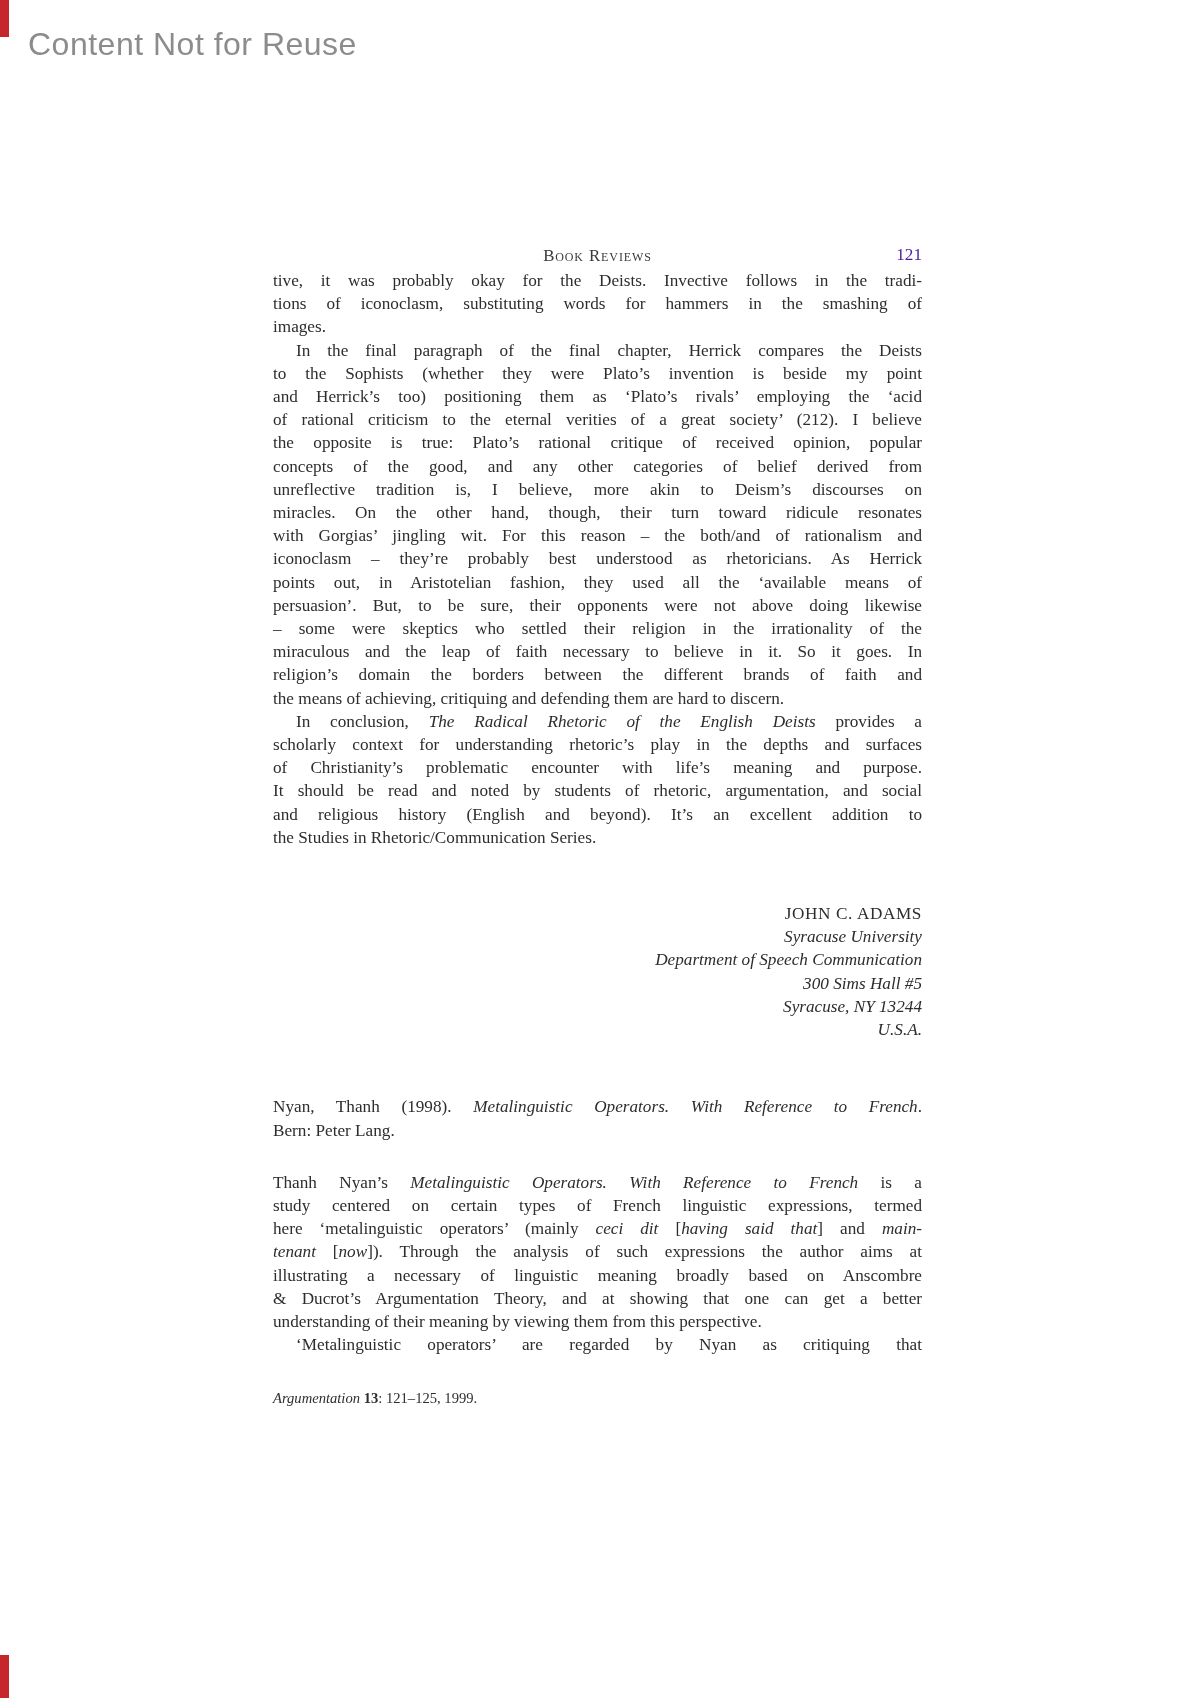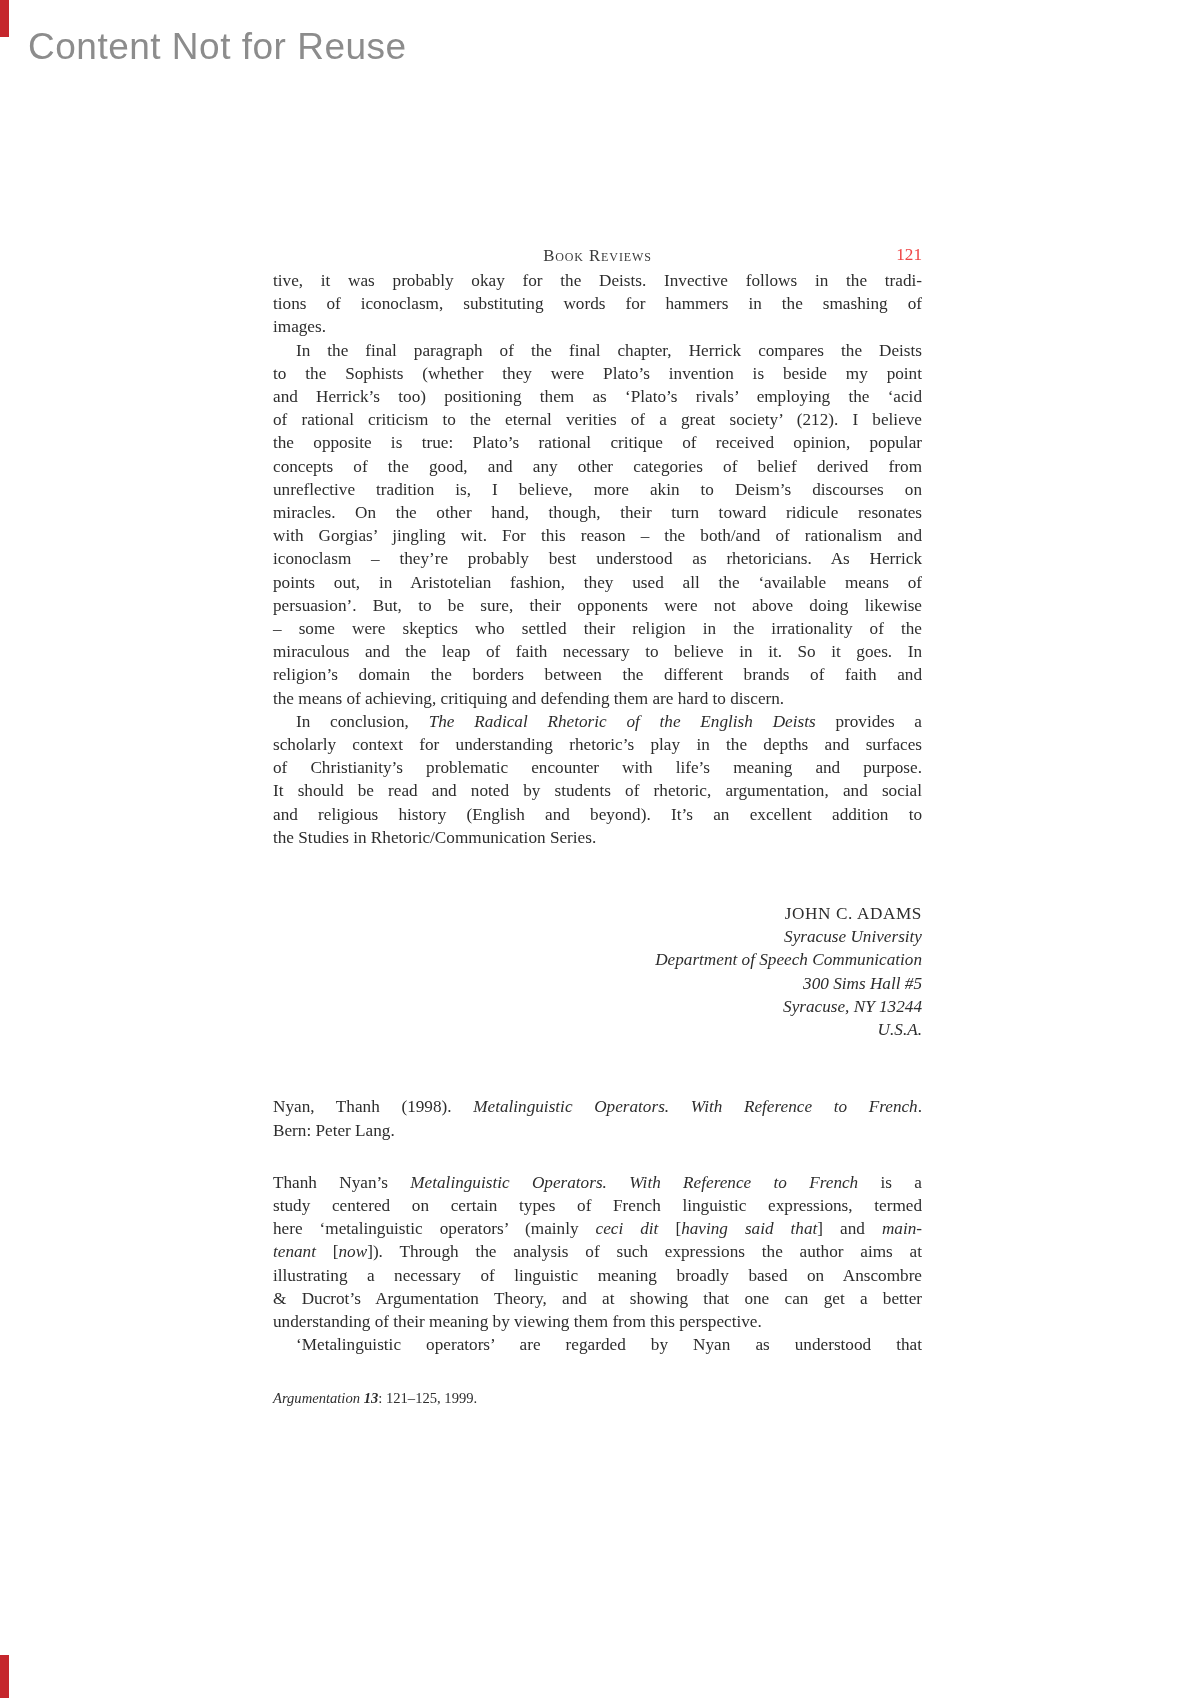--- a/index.html
+++ b/index.html
@@ -10,21 +10,21 @@
     background: #ffffff;
     overflow: hidden;
     font-family: "Liberation Serif", serif;
     color: #2d2d2d;
   }
   .watermark {
     position: absolute;
     left: 28px;
     top: 26px;
     font-family: "Liberation Sans", sans-serif;
-    font-size: 37px;
+    font-size: 32px;
     letter-spacing: 0.5px;
     color: #8c8c8c;
   }
   .red-mark { position: absolute; left: 0; width: 9px; background: #c5272d; }
   .red-top { top: 0; height: 37px; }
   .red-bottom { bottom: 0; height: 43px; }
 
   .column {
     position: absolute;
     left: 273px;
@@ -41,38 +41,38 @@
     display: block;
     text-align: center;
     font-variant: small-caps;
     letter-spacing: 0.9px;
   }
   .page-number {
     position: absolute;
     right: 0;
     top: -1px;
     font-size: 17.2px;
-    color: #ef4444;
+    color: #4c1d95;
   }
   .article {
     font-size: 17.2px;
     line-height: 23.2px;
   }
   .line { text-align: justify; text-align-last: justify; }
   .line.last { text-align-last: left; }
   .para.indent .line:first-child { text-indent: 23px; }
   .para.opening { margin-top: 29px; }
   .signature { margin-top: 53px; }
   .signature .line { text-align: center; text-align-last: right; }
   .signature .line:first-child { letter-spacing: 0.6px; }
   .citation { margin-top: 54px; }
   .footnote { margin-top: 33px; font-size: 14.6px; line-height: 19px; }
   .footnote .line { text-align: left; text-align-last: left; }
   i { font-style: italic; }
-  b { font-weight: bold; font-style: italic; }
+  b { font-weight: bold; }
 </style>
 </head>
 <body>
 
 <div class="page">
   <div class="red-mark red-top" style="background: rgb(197, 39, 45);"></div>
   <div class="red-mark red-bottom" style="background: rgb(197, 39, 45);"></div>
 
   <div class="watermark" style="color: rgb(140, 140, 140);">Content Not for Reuse</div>
 
@@ -128,20 +128,20 @@
         <div class="para opening">
           <div class="line">Thanh Nyan’s <i>Metalinguistic Operators. With Reference to French</i> is a</div>
           <div class="line">study centered on certain types of French linguistic expressions, termed</div>
           <div class="line">here ‘metalinguistic operators’ (mainly <i>ceci dit</i> [<i>having said that</i>] and <i>main-</i></div>
           <div class="line"><i>tenant</i> [<i>now</i>]). Through the analysis of such expressions the author aims at</div>
           <div class="line">illustrating a necessary of linguistic meaning broadly based on Anscombre</div>
           <div class="line">&amp; Ducrot’s Argumentation Theory, and at showing that one can get a better</div>
           <div class="line last">understanding of their meaning by viewing them from this perspective.</div>
         </div>
         <div class="para indent">
-          <div class="line">‘Metalinguistic operators’ are regarded by Nyan as understood that</div>
+          <div class="line">‘Metalinguistic operators’ are regarded by Nyan as critiquing that</div>
         </div>
         <div class="footnote">
           <div class="line last"><i>Argumentation</i> <b>13</b>: 121–125, 1999.</div>
         </div>
       </div>
   </div>
 </div>
 
 </body></html>

